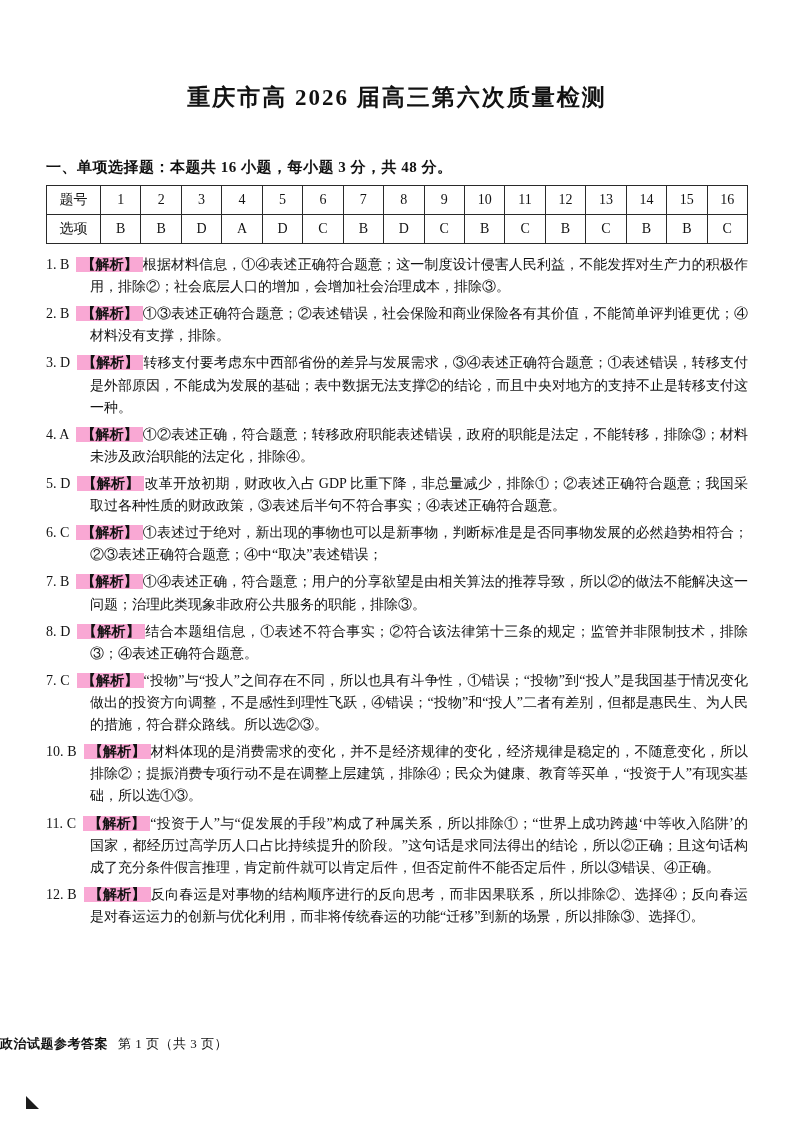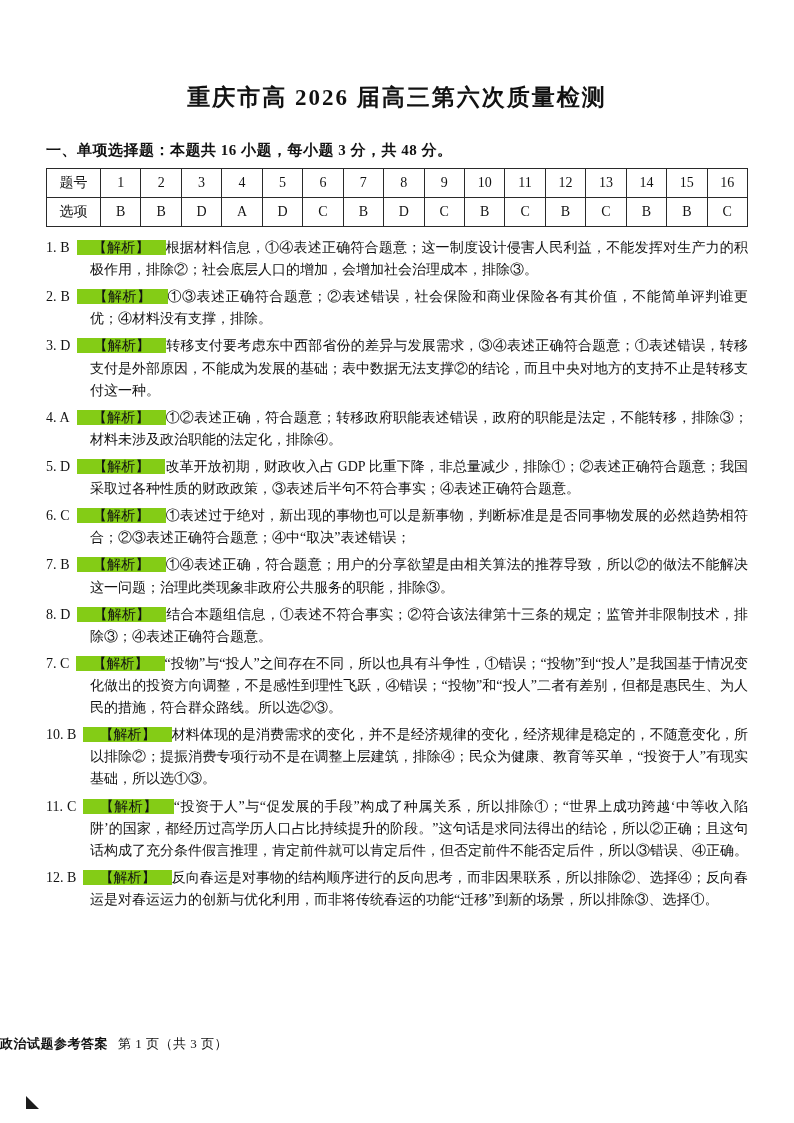--- a/index.html
+++ b/index.html
@@ -28,21 +28,21 @@
   .doc-subtitle {
     text-align: center;
     font-size: 17px;
     font-weight: bold;
     letter-spacing: 1px;
     margin-top: 34px;
   }
   .section-heading {
     font-size: 15px;
     font-weight: bold;
-    margin-top: 28px;
+    margin-top: 45px;
     letter-spacing: 0.5px;
   }
   table.answer-table {
     width: 100%;
     border-collapse: collapse;
     table-layout: fixed;
     margin-top: 8px;
     border-radius: 21px;
   }
   .answer-table td {
@@ -57,23 +57,23 @@
   .item {
     font-size: 14px;
     line-height: 1.58;
     padding-left: 44px;
     text-indent: -44px;
     margin-top: 5px;
     text-align: justify;
   }
   .item-label { margin-right: 7px; }
   .analysis-tag {
-    font-weight: normal;
-    background: #84cc16;
-    padding: 0 16px;
+    font-weight: bold;
+    background: #f9a8d4;
+    padding: 0 5px;
   }
   .page-footer {
     position: absolute;
     left: 0;
     right: 0;
     bottom: 70px;
     text-align: left;
     font-size: 13px;
     letter-spacing: 0.5px;
   }

